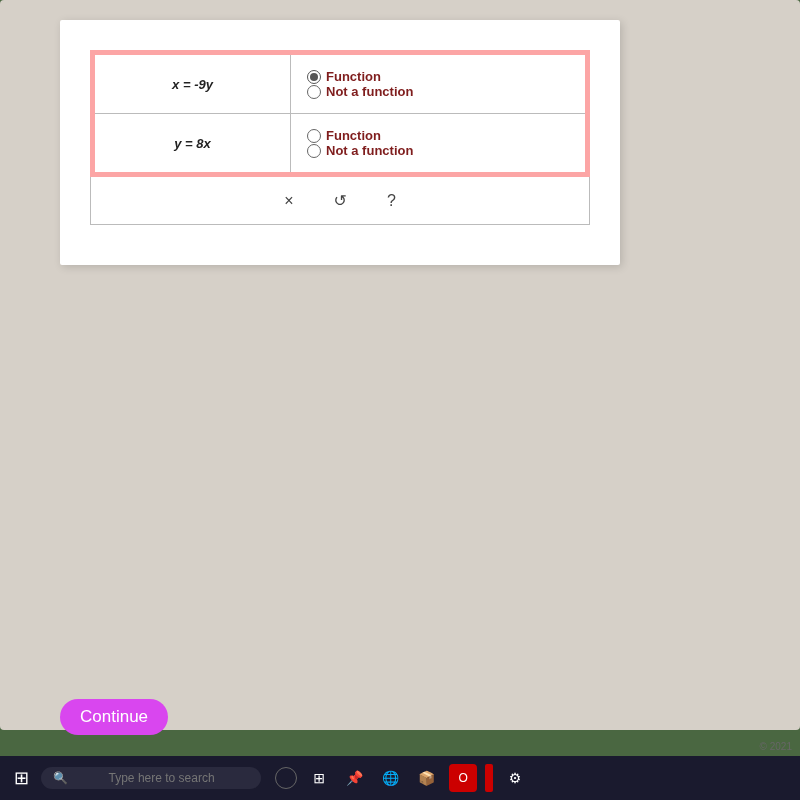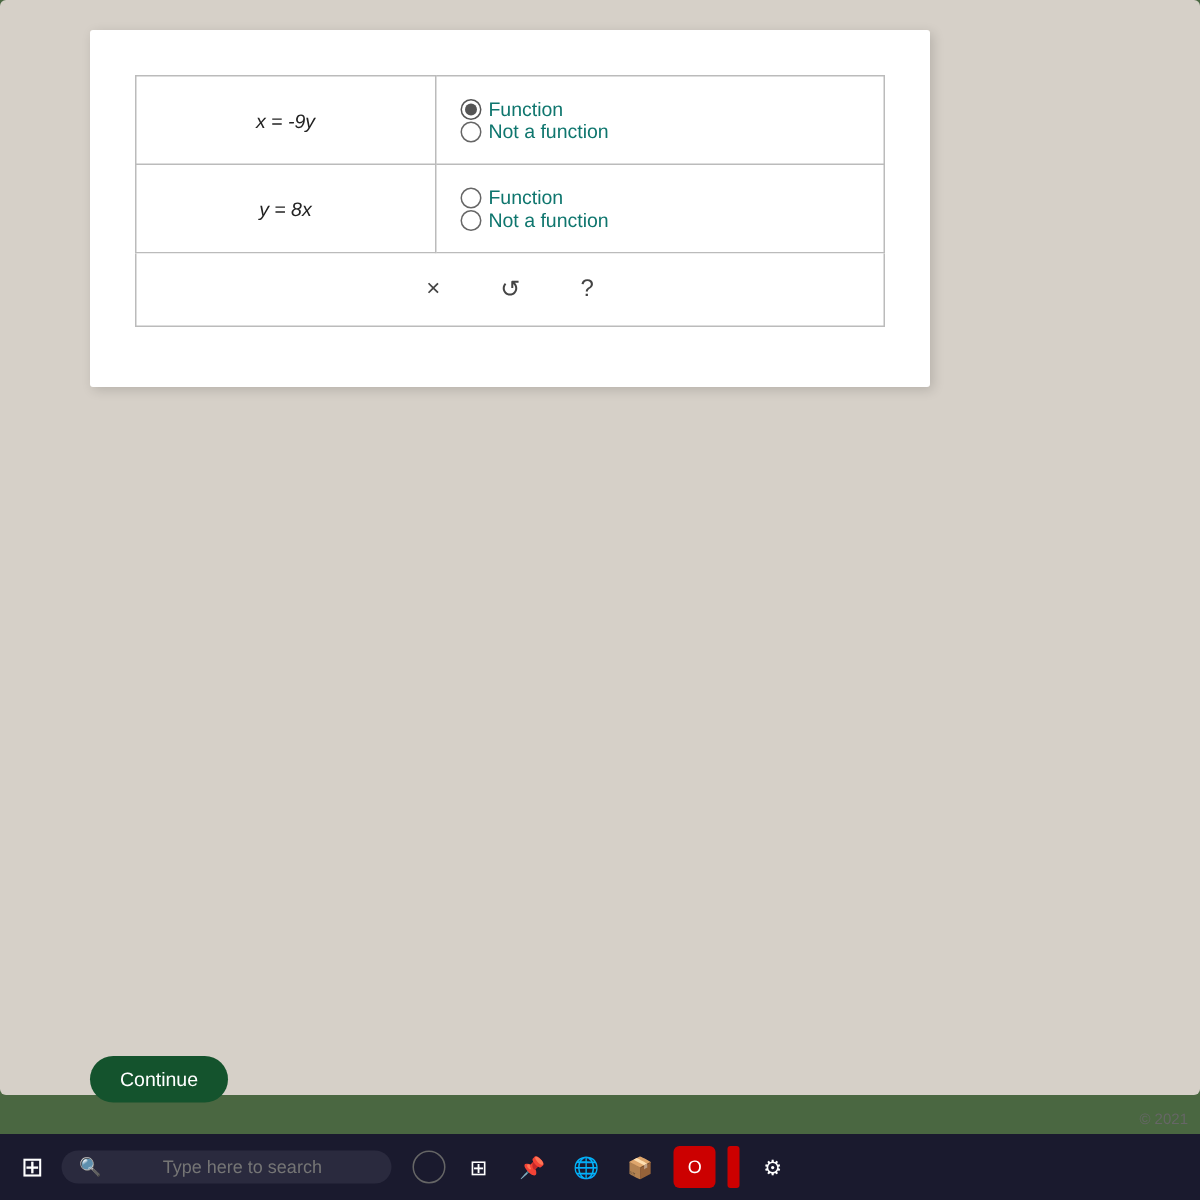--- a/index.html
+++ b/index.html
@@ -38,23 +38,24 @@
       color: #222;
       margin-bottom: 18px;
       font-style: italic;
     }
 
     .question-text em {
       font-style: italic;
     }
 
     .table-wrapper {
-      border: 1px solid #fca5a5;
+      border: 5px solid #fca5a5;
       border-collapse: collapse;
       width: 100%;
+      font-weight: bold;
     }
 
     table {
       width: 100%;
       border-collapse: collapse;
     }
 
     td {
       border: 1px solid #bbb;
       padding: 14px 16px;
@@ -67,21 +68,21 @@
       color: #222;
       text-align: center;
       font-style: italic;
     }
 
     .radio-option {
       display: flex;
       align-items: center;
       gap: 5px;
       font-size: 13px;
-      color: #0f766e;
+      color: #7f1d1d;
       cursor: pointer;
       text-align: right;
     }
 
     .radio-circle {
       width: 14px;
       height: 14px;
       border-radius: 50%;
       border: 1.5px solid #666;
       background: white;
@@ -126,26 +127,26 @@
 
     sup {
       font-size: 9px;
       vertical-align: super;
     }
 
     .continue-btn {
       position: absolute;
       bottom: 65px;
       left: 60px;
-      background: #14532d;
+      background: #d946ef;
       color: white;
       border: none;
       border-radius: 20px;
       padding: 8px 20px;
-      font-size: 13px;
+      font-size: 17px;
       cursor: pointer;
     }
 
     .taskbar {
       position: absolute;
       bottom: 0;
       left: 0;
       width: 800px;
       height: 44px;
       background: #1a1a2e;

